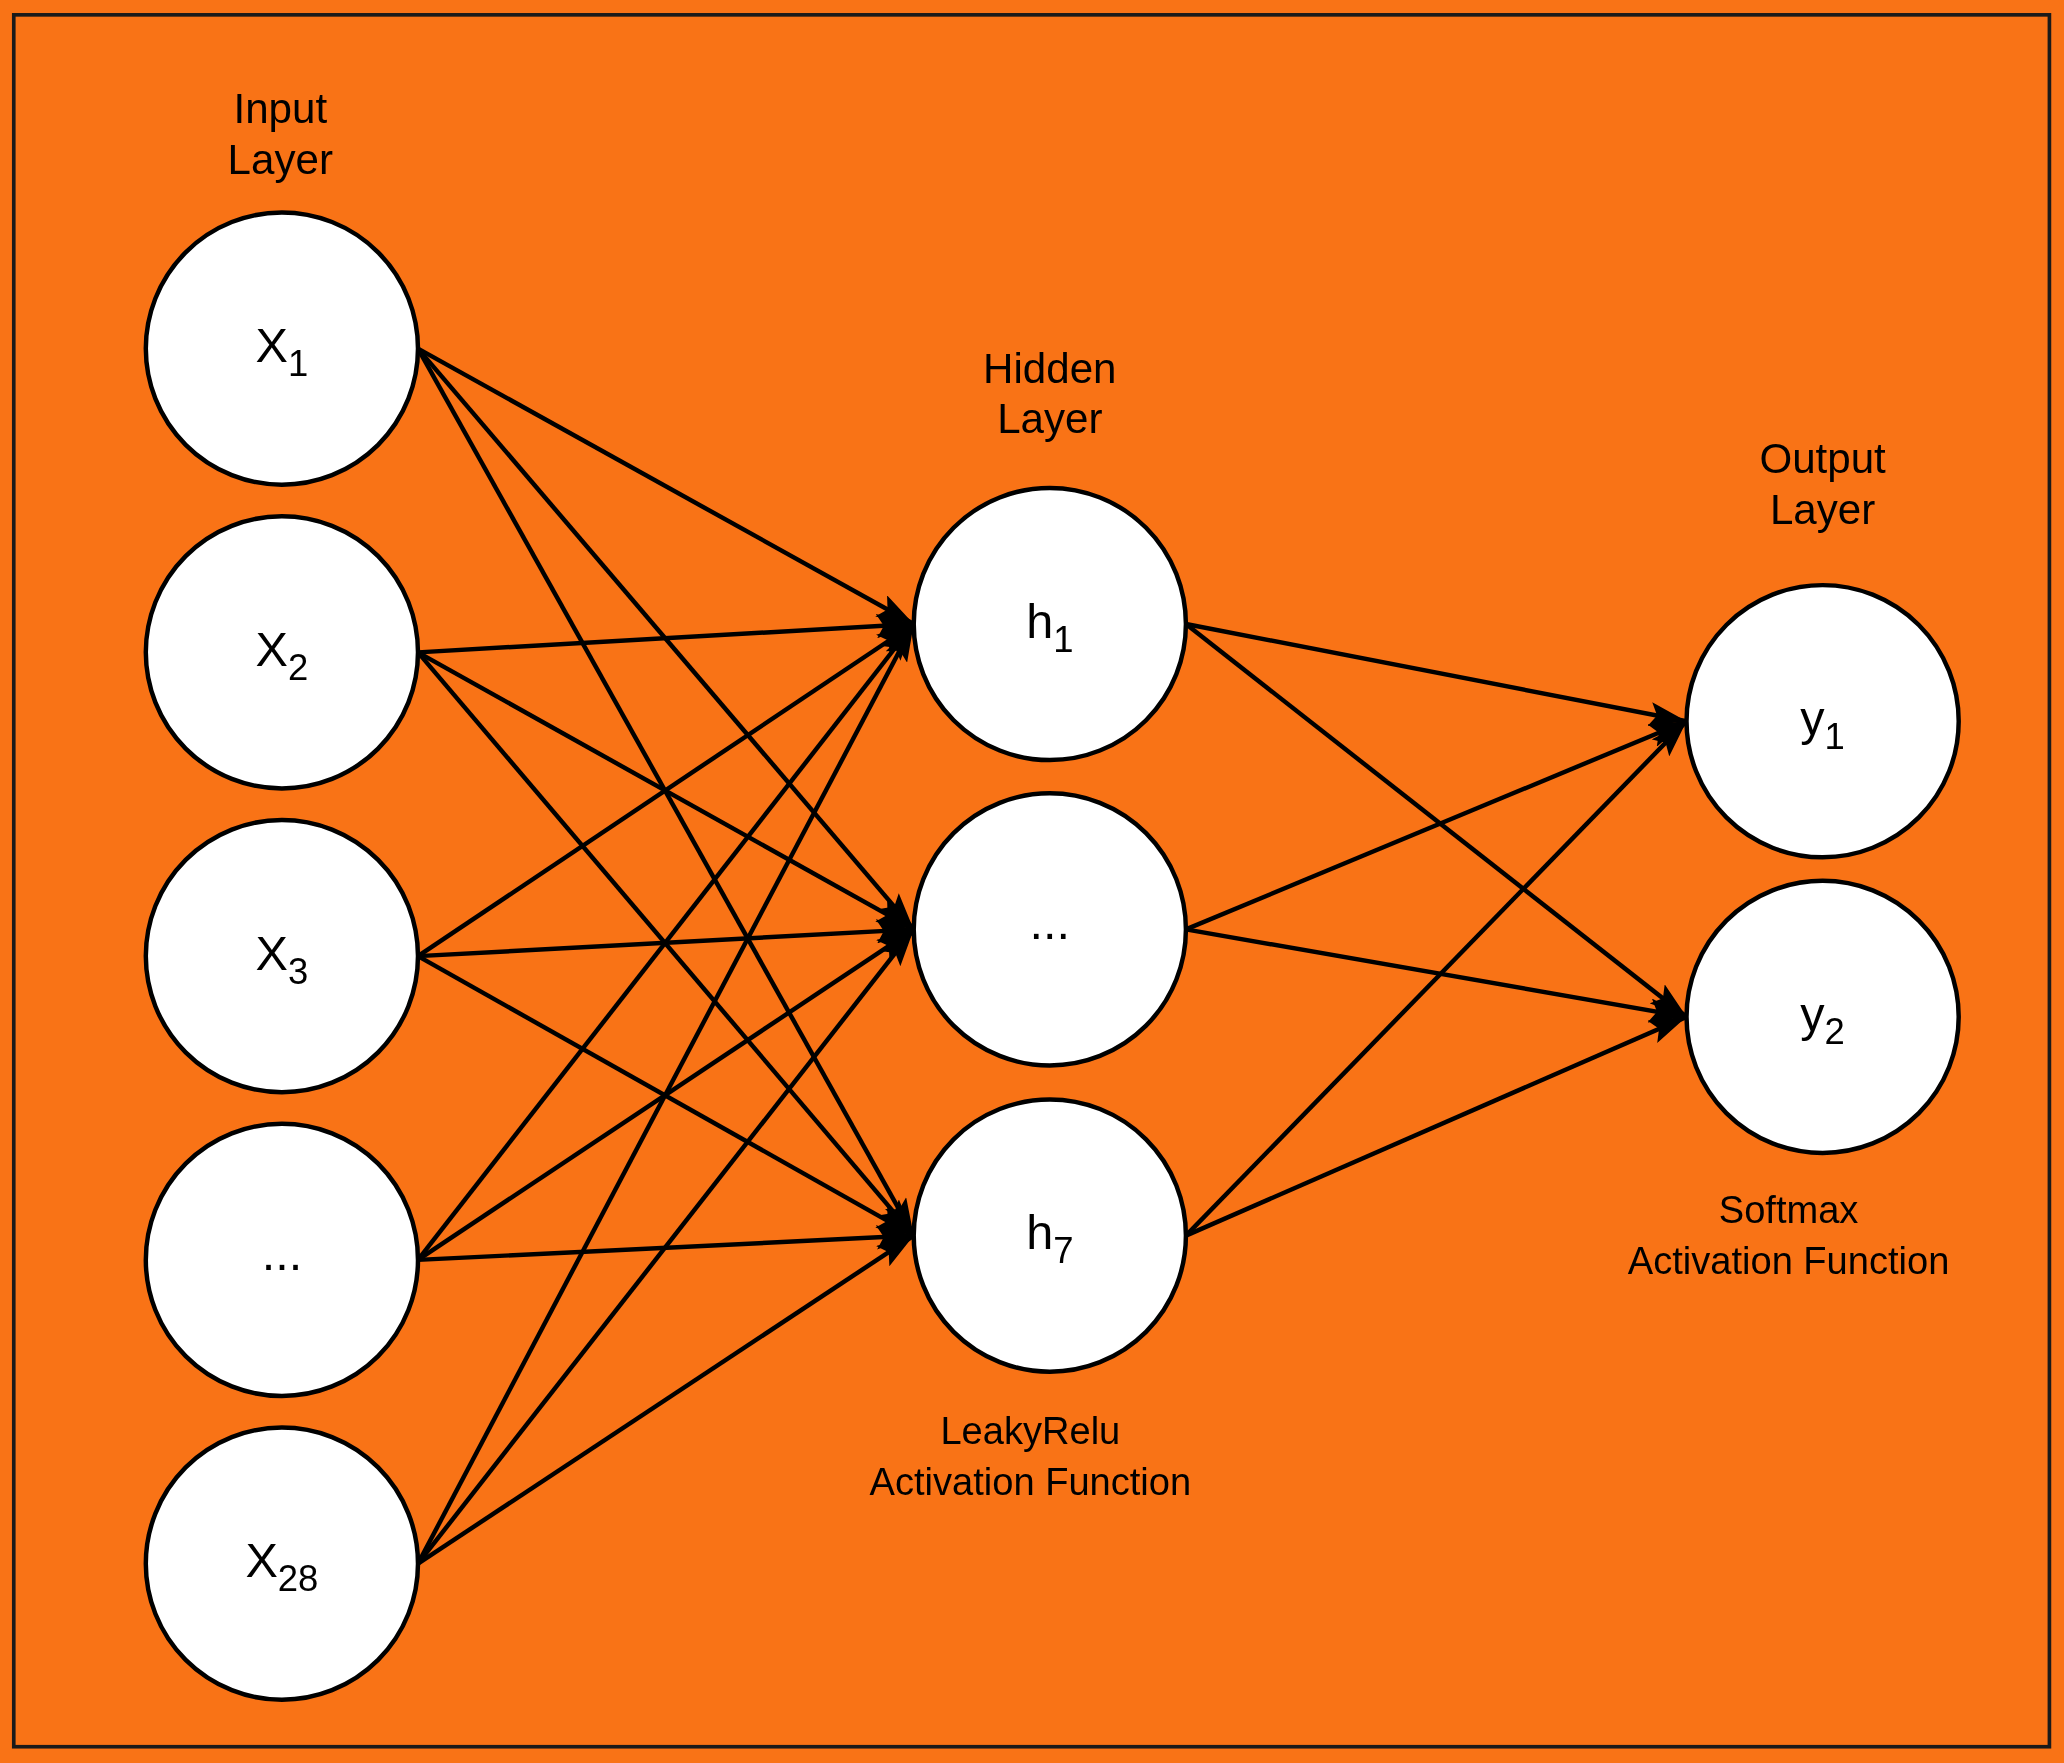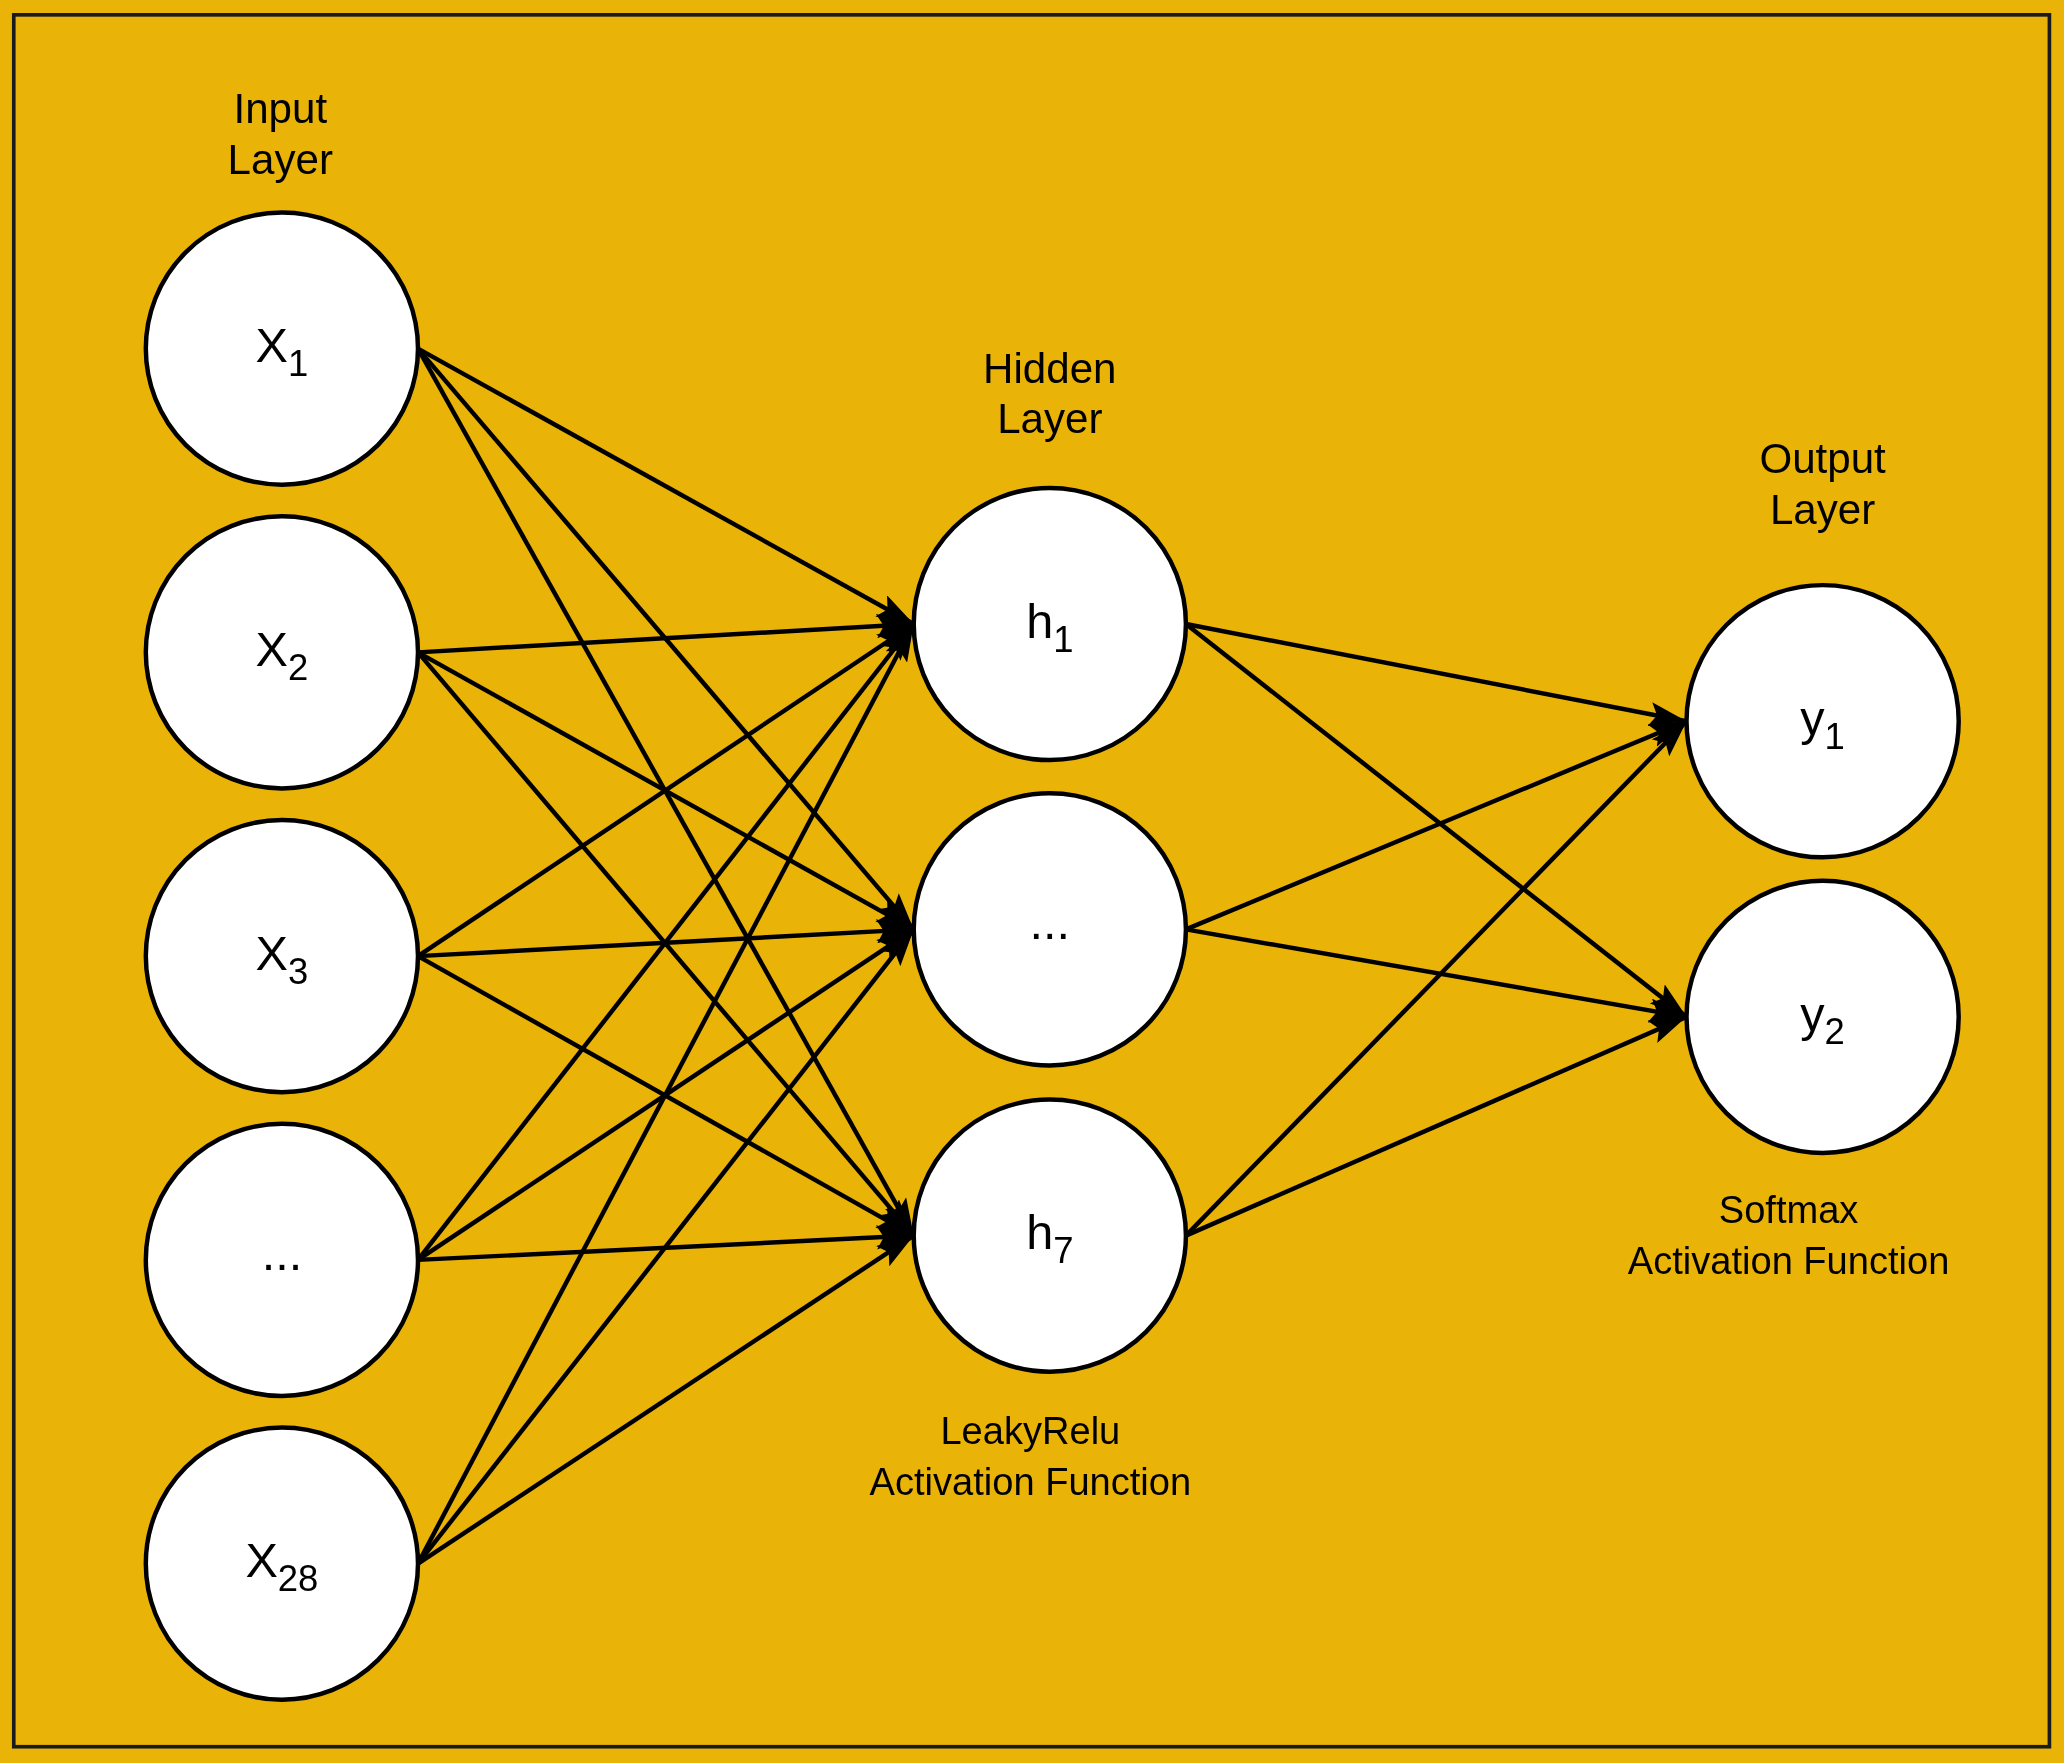--- a/index.html
+++ b/index.html
@@ -4,21 +4,21 @@
 <style>
   html, body {
     margin: 0;
     padding: 0;
     background: #ffffff;
   }
   .stage {
     position: relative;
     width: 2064px;
     height: 1764px;
-    background: #eab308;
+    background: #f97316;
     font-family: "Liberation Sans", sans-serif;
   }
   svg { display: block; }
   .conn {
     stroke: #000000;
     stroke-width: 5.5;
     fill: none;
   }
   .node-circle {
     fill: #ffffff;

